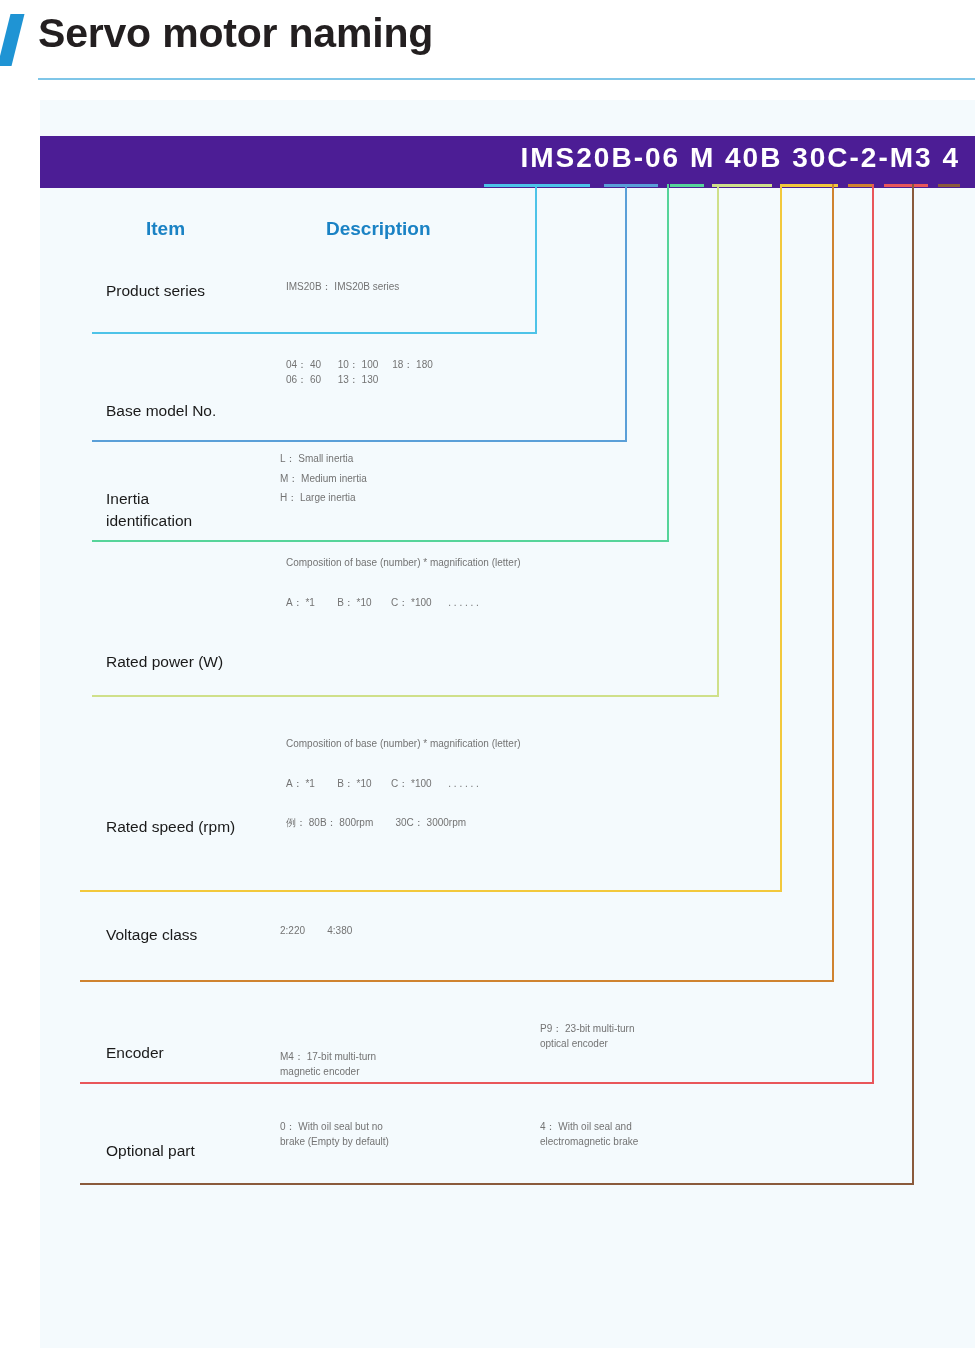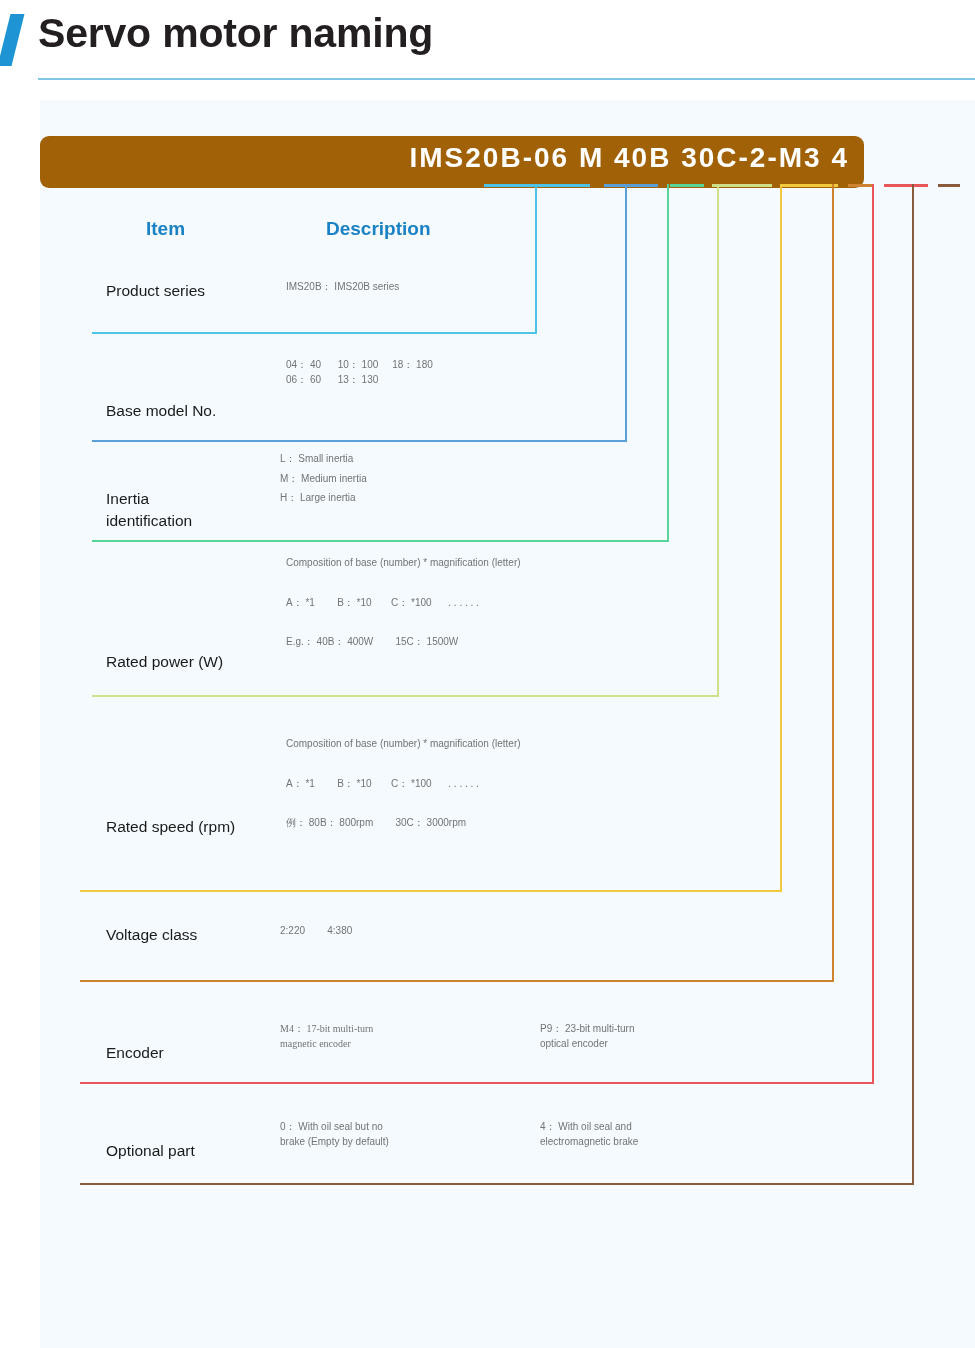--- a/index.html
+++ b/index.html
@@ -31,23 +31,22 @@
   
   .panel {
     position: absolute; left: 40px; top: 100px;
     width: 935px; height: 1248px;
     background: #f4fafd;
   }
 
   
   .code-bar {
     position: absolute; left: 0px; top: 36px;
-    width: 824px; height: 52px;
-    background: #a16207;
-    border-radius: 9px;
+    width: 935px; height: 52px;
+    background: #4c1d95;
   }
   .code-text {
     position: absolute; right: 15px; top: 6px;
     font-size: 28px; font-weight: 700; color: #ffffff;
     letter-spacing: 2.0px; white-space: nowrap;
   }
 
   
   .tick { position: absolute; height: 3px; top: 84px; }
   
@@ -112,24 +111,24 @@
   <div class="row-item" style="top:942px;">
       <span class="desc-line">Encoder</span>
     </div>
   <div class="row-item" style="top:1040px;">
       <span class="desc-line">Optional part</span>
     </div>
 
   <div class="row-desc" style="left:246px; top:180px;"><span class="desc-line">IMS20B： IMS20B series</span></div>
   <div class="row-desc" style="left:246px; top:258px;"><span class="desc-line">04： 40      10： 100     18： 180</span><span class="desc-line" style="">06： 60      13： 130</span></div>
   <div class="row-desc" style="left:240px; top:352px;"><span class="desc-line">L： Small inertia</span><span class="desc-line" style="margin-top: 5px;">M： Medium inertia</span><span class="desc-line" style="margin-top: 5px;">H： Large inertia</span></div>
-  <div class="row-desc" style="left:246px; top:456px;"><span class="desc-line">Composition of base (number) * magnification (letter)</span><span class="desc-line" style="margin-top: 25px;">A： *1        B： *10       C： *100      . . . . . .</span><span class="desc-line" style="margin-top: 25px;">E.g.： 40B： 400W        15C： 1500W</span></div>
+  <div class="row-desc" style="left:246px; top:456px;"><span class="desc-line">Composition of base (number) * magnification (letter)</span><span class="desc-line" style="margin-top: 25px;">A： *1        B： *10       C： *100      . . . . . .</span></div>
   <div class="row-desc" style="left:246px; top:637px;"><span class="desc-line">Composition of base (number) * magnification (letter)</span><span class="desc-line" style="margin-top: 25px;">A： *1        B： *10       C： *100      . . . . . .</span><span class="desc-line" style="margin-top: 25px;">例： 80B： 800rpm        30C： 3000rpm</span></div>
   <div class="row-desc" style="left:240px; top:824px;"><span class="desc-line">2:220        4:380</span></div>
-  <div class="row-desc" style="left:240px; top:922px;font-family:Liberation Serif, serif;"><span class="desc-line">M4： 17-bit multi-turn</span><span class="desc-line">magnetic encoder</span></div>
+  <div class="row-desc" style="left:240px; top:950px;"><span class="desc-line">M4： 17-bit multi-turn</span><span class="desc-line">magnetic encoder</span></div>
   <div class="row-desc" style="left:500px; top:922px;"><span class="desc-line">P9： 23-bit multi-turn</span><span class="desc-line">optical encoder</span></div>
   <div class="row-desc" style="left:240px; top:1020px;"><span class="desc-line">0： With oil seal but no</span><span class="desc-line">brake (Empty by default)</span></div>
   <div class="row-desc" style="left:500px; top:1020px;"><span class="desc-line">4： With oil seal and</span><span class="desc-line">electromagnetic brake</span></div>
 
   <div id="brackets">
       <div class="tick" style="left: 444px; width: 106px; background: rgb(77, 195, 232);"></div>
       <div class="drop" style="left: 495px; top: 84px; height: 148px; background: rgb(77, 195, 232);"></div>
       <div class="arm" style="left: 52px; top: 232px; width: 445px; background: rgb(77, 195, 232);"></div>
       <div class="tick" style="left: 564px; width: 54px; background: rgb(90, 159, 216);"></div>
       <div class="drop" style="left: 585px; top: 84px; height: 256px; background: rgb(90, 159, 216);"></div>

